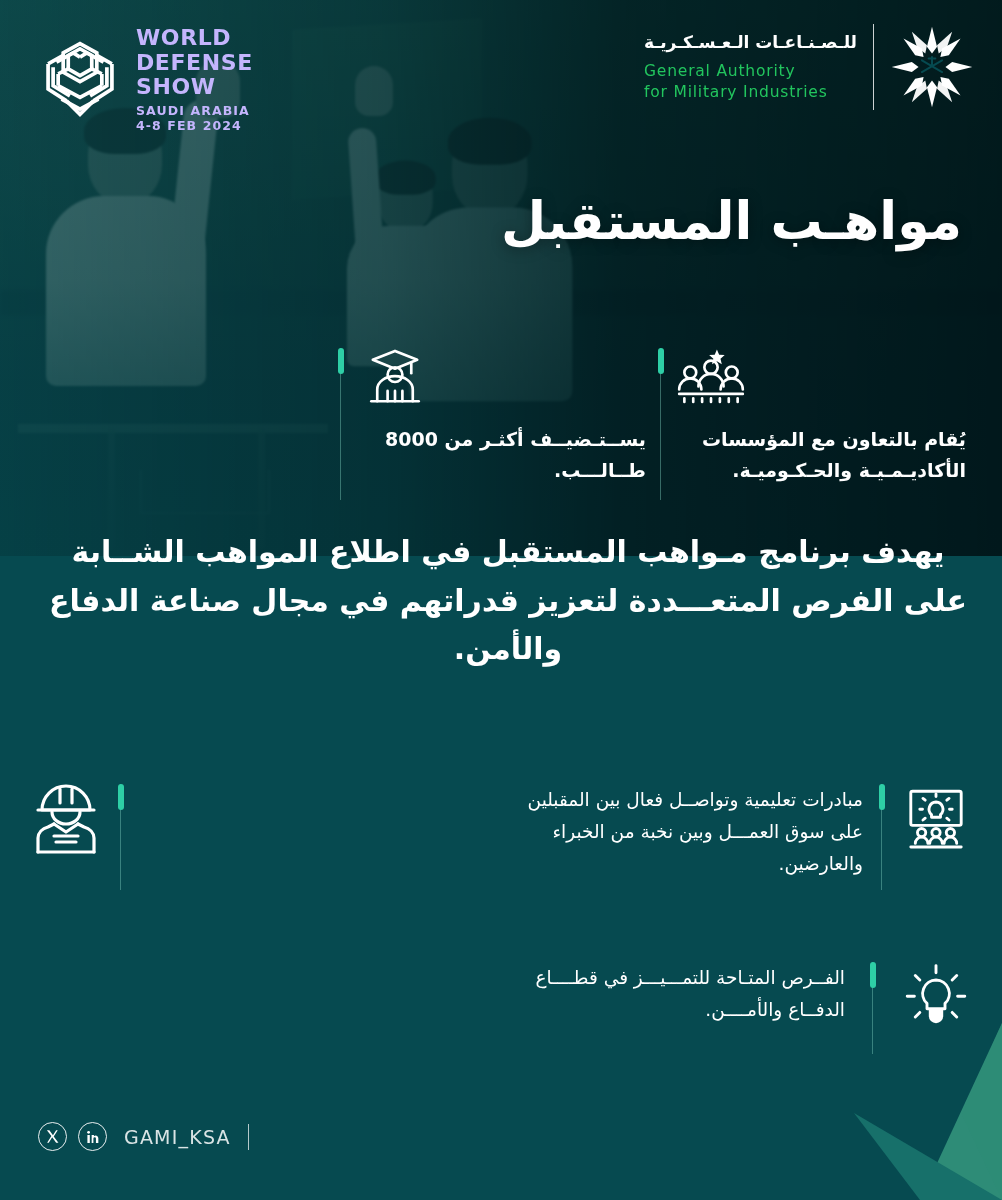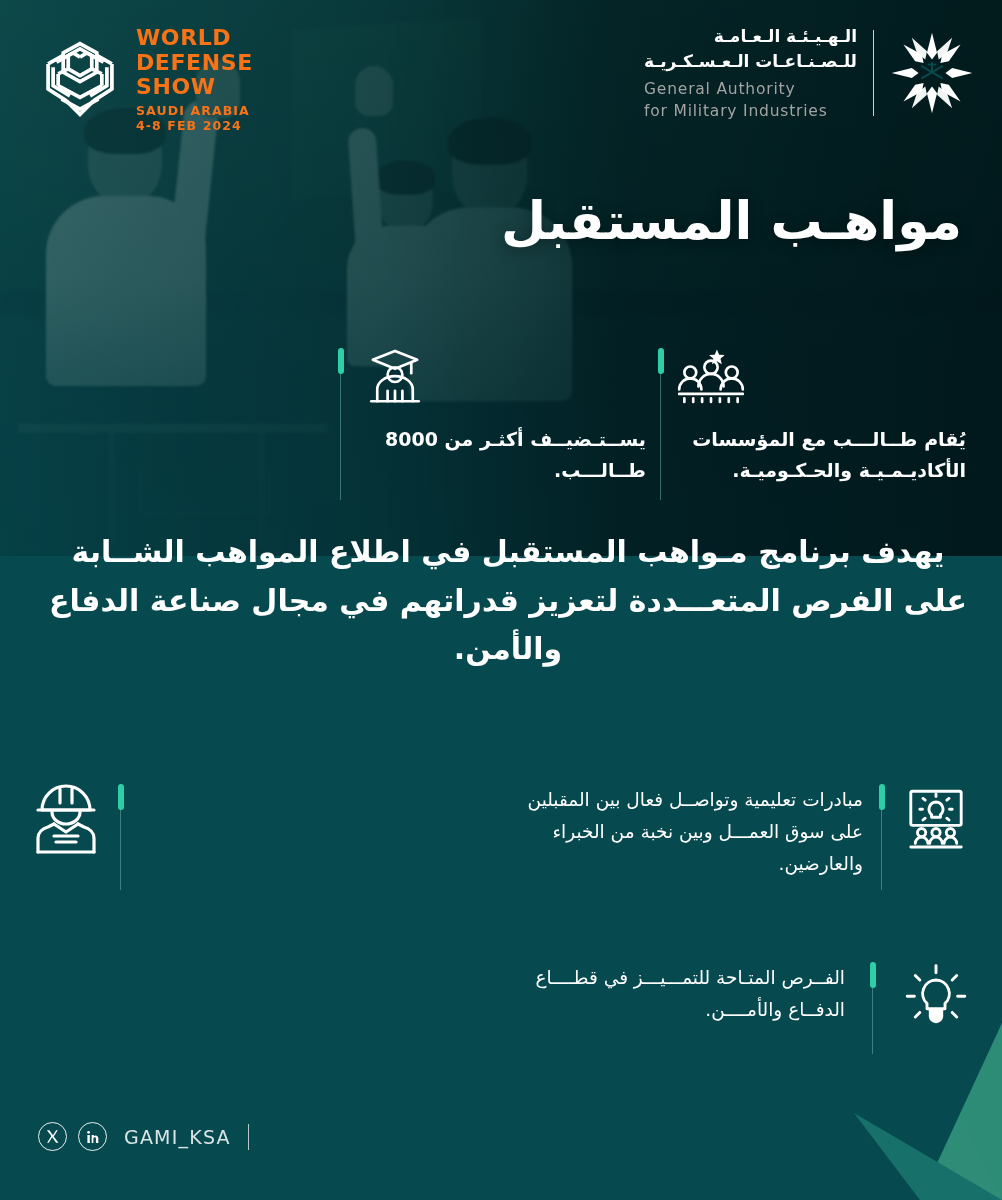--- a/index.html
+++ b/index.html
@@ -113,38 +113,38 @@
   .header{
     position:absolute; left:0; top:0; width:1002px; height:140px;
     z-index:20;
   }
   .wds{
     position:absolute; left:38px; top:26px;
     display:flex; align-items:center; gap:14px;
     direction:ltr;
   }
   .wds-mark{ width:84px; height:84px; }
-  .wds-text{ color:#f97316; }
+  .wds-text{ color:#c4b5fd; }
   .wds-l1{ font-weight:bold; font-size:22px; letter-spacing:.6px; line-height:1.12; }
   .wds-l2{ font-weight:bold; font-size:12.5px; letter-spacing:1.1px; margin-top:3px; }
   .wds-l3{ font-weight:bold; font-size:12.5px; letter-spacing:1.1px; }
 
   .gami{
     position:absolute; right:28px; top:24px;
     display:flex; align-items:center; gap:16px;
     direction:rtl;
   }
   .gami-txt{ text-align:right; }
   .gami-ar1, .gami-ar2{
     font-size:17px; font-weight:bold; letter-spacing:2.2px; line-height:1.45; color:#fff;
     white-space:nowrap;
   }
   .gami-en{
     direction:ltr; text-align:left; font-size:15.5px; letter-spacing:.8px;
-    line-height:1.4; margin-top:6px; color:#a3a3a3; white-space:nowrap;
+    line-height:1.4; margin-top:6px; color:#22c55e; white-space:nowrap;
   }
   .gami-rule{ width:1px; height:86px; background:rgba(255,255,255,.8); }
   .gami-emblem{ width:84px; height:84px; }
 
   
   .title{
     position:absolute; right:40px; top:191px;
     font-size:52px; font-weight:bold; letter-spacing:1px;
     color:#fff; z-index:20;
     text-shadow:0 2px 14px rgba(0,0,0,.35);
@@ -300,21 +300,20 @@
           <path d="M26 92 L44 76 L42 66 L32 74 Z" opacity=".95"></path>
           <path d="M74 92 L56 76 L58 66 L68 74 Z" opacity=".95"></path>
         </g>
         <g fill="none" stroke="#064A50" stroke-width="2.4" stroke-linecap="round">
           <path d="M38 56 L62 42 M62 56 L38 42"></path>
           <path d="M50 38 L50 48 M46 40 L54 40"></path>
         </g>
       </svg>
       <div class="gami-rule"></div>
       <div class="gami-txt">
-        <div class="gami-ar1">الـهـيـئـة الـعـامـة</div>
         <div class="gami-ar2">للـصـنـاعـات الـعـسـكـريـة</div>
         <div class="gami-en">General Authority</div>
         <div class="gami-en" style="margin-top:0">for Military Industries</div>
       </div>
     </div>
   </div>
 
   <div class="title">مواهـب المستقبل</div>
 
   <div class="vbar" style="right:341px; top:348px;"></div>
@@ -327,21 +326,21 @@
         <path d="M33 52 a17 17 0 0 1 34 0"></path>
         <circle cx="22" cy="33" r="8"></circle>
         <path d="M7 56 a15 15 0 0 1 30 0"></path>
         <circle cx="78" cy="33" r="8"></circle>
         <path d="M63 56 a15 15 0 0 1 30 0"></path>
         <path d="M7 62 h86"></path>
         <path d="M14 68 v5 M26 68 v5 M38 68 v5 M50 68 v5 M62 68 v5 M74 68 v5 M86 68 v5"></path>
       </g>
       <path d="M58 2 L61 9 L68.5 9.6 L62.8 14.6 L64.6 22 L58 18 L51.4 22 L53.2 14.6 L47.5 9.6 L55 9 Z" fill="#ffffff"></path>
     </svg>
-    <div class="txt">يُقام طــالـــب مع المؤسسات الأكاديـمـيـة والحـكـوميـة.</div>
+    <div class="txt">يُقام بالتعاون مع المؤسسات الأكاديـمـيـة والحـكـوميـة.</div>
   </div>
 
   <div class="stat" style="right:356px; top:348px; width:288px; z-index:20;">
     <svg class="ico" viewBox="0 0 100 78">
       <g fill="none" stroke="#ffffff" stroke-width="3.6" stroke-linecap="round" stroke-linejoin="round">
         <path d="M50 4 L80 16 L50 28 L20 16 Z"></path>
         <path d="M72 20 V34"></path>
         <circle cx="50" cy="36" r="10"></circle>
         <path d="M26 72 V56 a24 18 0 0 1 48 0 V72"></path>
         <path d="M18 72 H82"></path>

